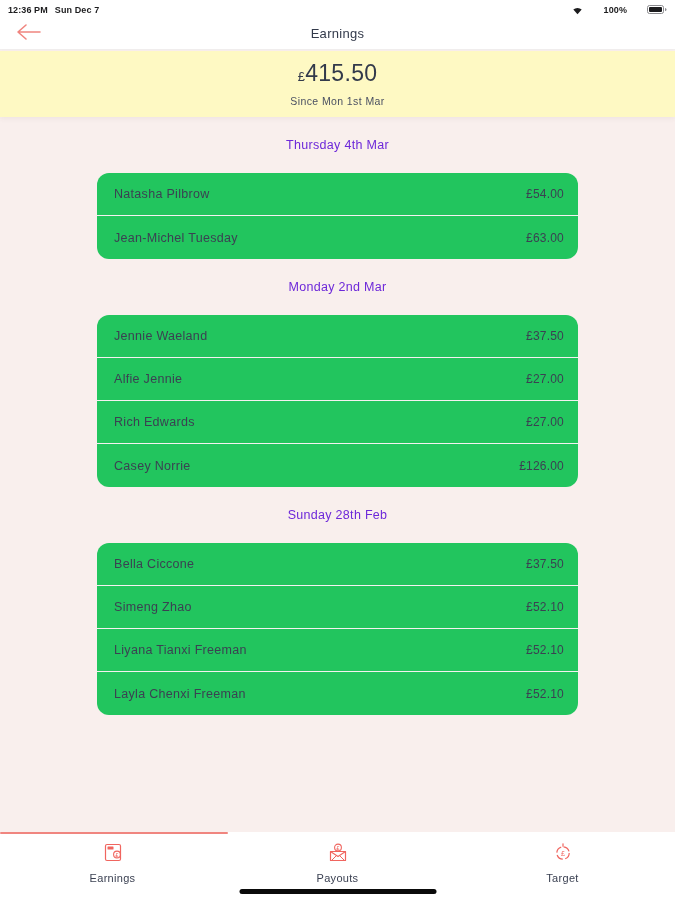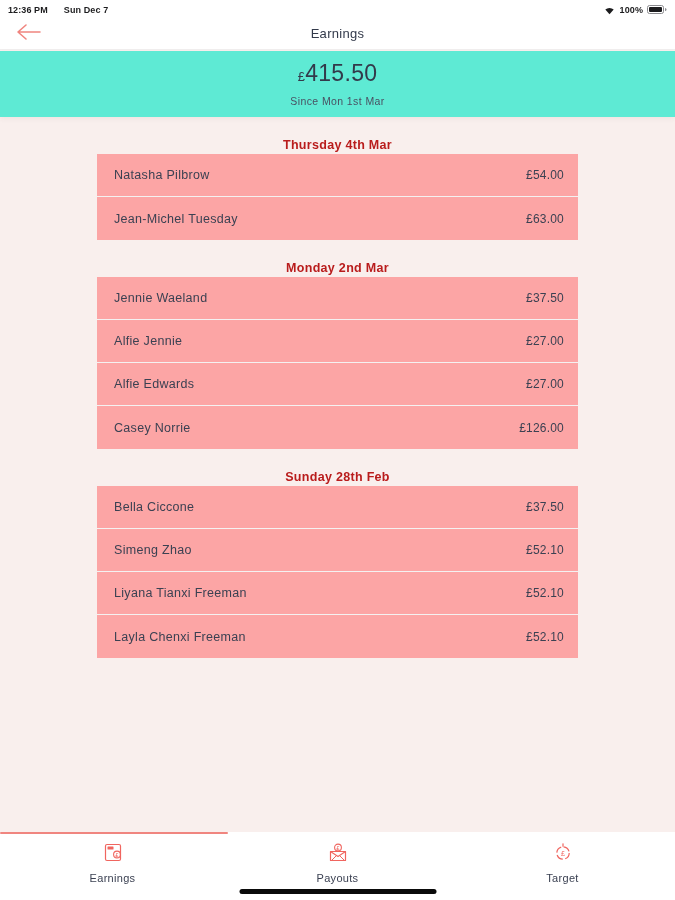--- a/index.html
+++ b/index.html
@@ -10,57 +10,57 @@
     background:#f9efed; overflow:hidden; margin:0 auto;
   }
 
   
   .status-bar {
     position:absolute; top:0; left:0; right:0; height:17px;
     background:#ffffff; display:flex; align-items:center;
     justify-content:space-between; padding:2px 8px 0 8px;
     font-size:9px; font-weight:700; color:#1c1c1e; letter-spacing:.1px;
   }
-  .status-left { display:flex; gap:16px; }
-  .status-right { display:flex; align-items:center; gap:4px; }
+  .status-left { display:flex; gap:7px; }
+  .status-right { display:flex; align-items:center; gap:20px; }
   .wifi-svg, .battery-svg { display:block; }
 
   
   .nav-header {
     position:absolute; top:17px; left:0; right:0; height:33px;
     background:#ffffff; display:flex; align-items:center;
     border-bottom:1px solid #f1eeee;
   }
   .back-btn {
     position:absolute; left:14px; top:4px; width:28px; height:24px;
     background:none; border:none; cursor:pointer; padding:0;
   }
   .nav-title {
     width:100%; text-align:center; font-size:13px; color:#333a4b;
     letter-spacing:.3px;
   }
 
   
   .summary {
     position:absolute; top:51px; left:0; right:0; height:66px;
-    background:#5eead4; text-align:center;
+    background:#fef9c3; text-align:center;
     box-shadow:0 2px 5px rgba(90,60,60,0.06);
   }
   .summary-total { margin-top:9px; font-size:23px; color:#333a4b; letter-spacing:.3px; }
   .summary-currency { font-size:13px; }
   .summary-subtitle { margin-top:8px; font-size:10.5px; color:#4a5062; letter-spacing:.4px; }
 
   
   .content { position:absolute; top:117px; left:0; right:0; bottom:68px; overflow:hidden; }
   .section { width:481px; margin:0 auto; }
   .section-date {
-    text-align:center; font-size:12.5px; color:#b91c1c;
-    padding:21px 0 2px 0; letter-spacing:.3px;font-weight:bold;
-  }
-  .card { background:#fca5a5; border-radius:0; }
+    text-align:center; font-size:12.5px; color:#6d28d9;
+    padding:21px 0 21px 0; letter-spacing:.3px;
+  }
+  .card { background:#22c55e; border-radius:12px; }
   .row {
     height:43px; display:flex; align-items:center;
     justify-content:space-between; padding:0 14px 0 17px;
     border-bottom:1px solid #f4f1f1; cursor:pointer;
   }
   .row:last-child { border-bottom:none; }
   .row-name { font-size:12.5px; color:#3b4152; letter-spacing:.3px; }
   .row-amount { font-size:12px; color:#3b4152; letter-spacing:.2px; }
 
   
@@ -145,21 +145,21 @@
       <div class="card">
         <div class="row">
           <span class="row-name">Jennie Waeland</span>
           <span class="row-amount">£37.50</span>
         </div>
         <div class="row">
           <span class="row-name">Alfie Jennie</span>
           <span class="row-amount">£27.00</span>
         </div>
         <div class="row">
-          <span class="row-name">Alfie Edwards</span>
+          <span class="row-name">Rich Edwards</span>
           <span class="row-amount">£27.00</span>
         </div>
         <div class="row">
           <span class="row-name">Casey Norrie</span>
           <span class="row-amount">£126.00</span>
         </div>
       </div>
     </div>
 
     <div class="section">

